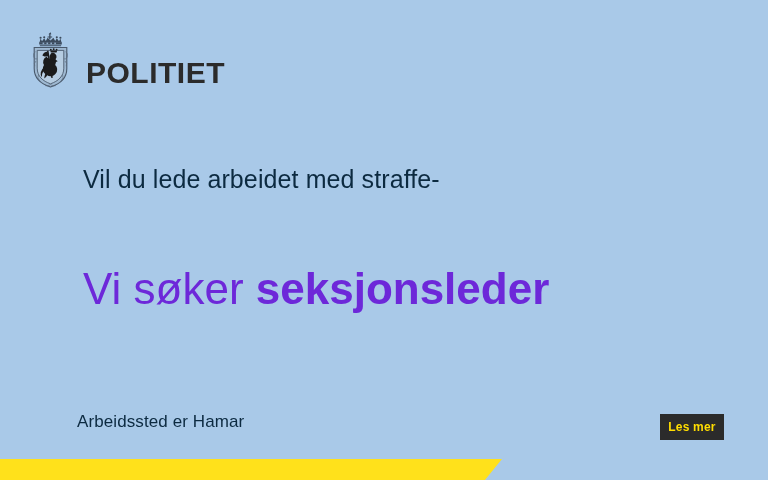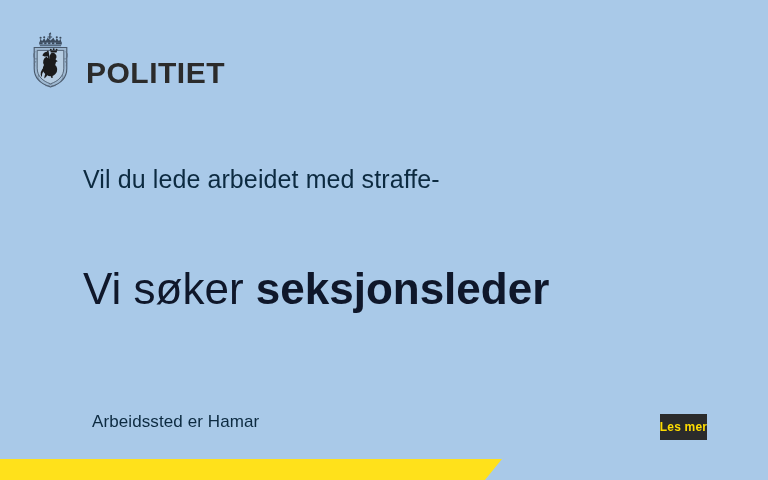--- a/index.html
+++ b/index.html
@@ -63,47 +63,47 @@
     display: block;
     white-space: nowrap;
   }
 
   .headline {
     position: absolute;
     left: 83px;
     top: 265px;
     font-size: 44px;
     line-height: 1.08;
-    color: #0f172a;
+    color: #6d28d9;
     white-space: nowrap;
   }
   .headline .light {
     font-weight: 400;
   }
   .headline .strong {
     font-weight: 700;
   }
 
   .location {
     position: absolute;
-    left: 92px;
+    left: 77px;
     top: 412px;
     font-size: 17px;
     font-weight: 400;
     color: #0c2a40;
     letter-spacing: 0.1px;
     white-space: nowrap;
   }
 
   
   .cta-button {
     position: absolute;
     left: 660px;
     top: 414px;
-    width: 47px;
+    width: 64px;
     height: 26px;
     background: #2b2b2b;
     border: 0;
     padding: 0;
     display: flex;
     align-items: center;
     justify-content: center;
     cursor: pointer;
   }
   .cta-button .cta-label {

